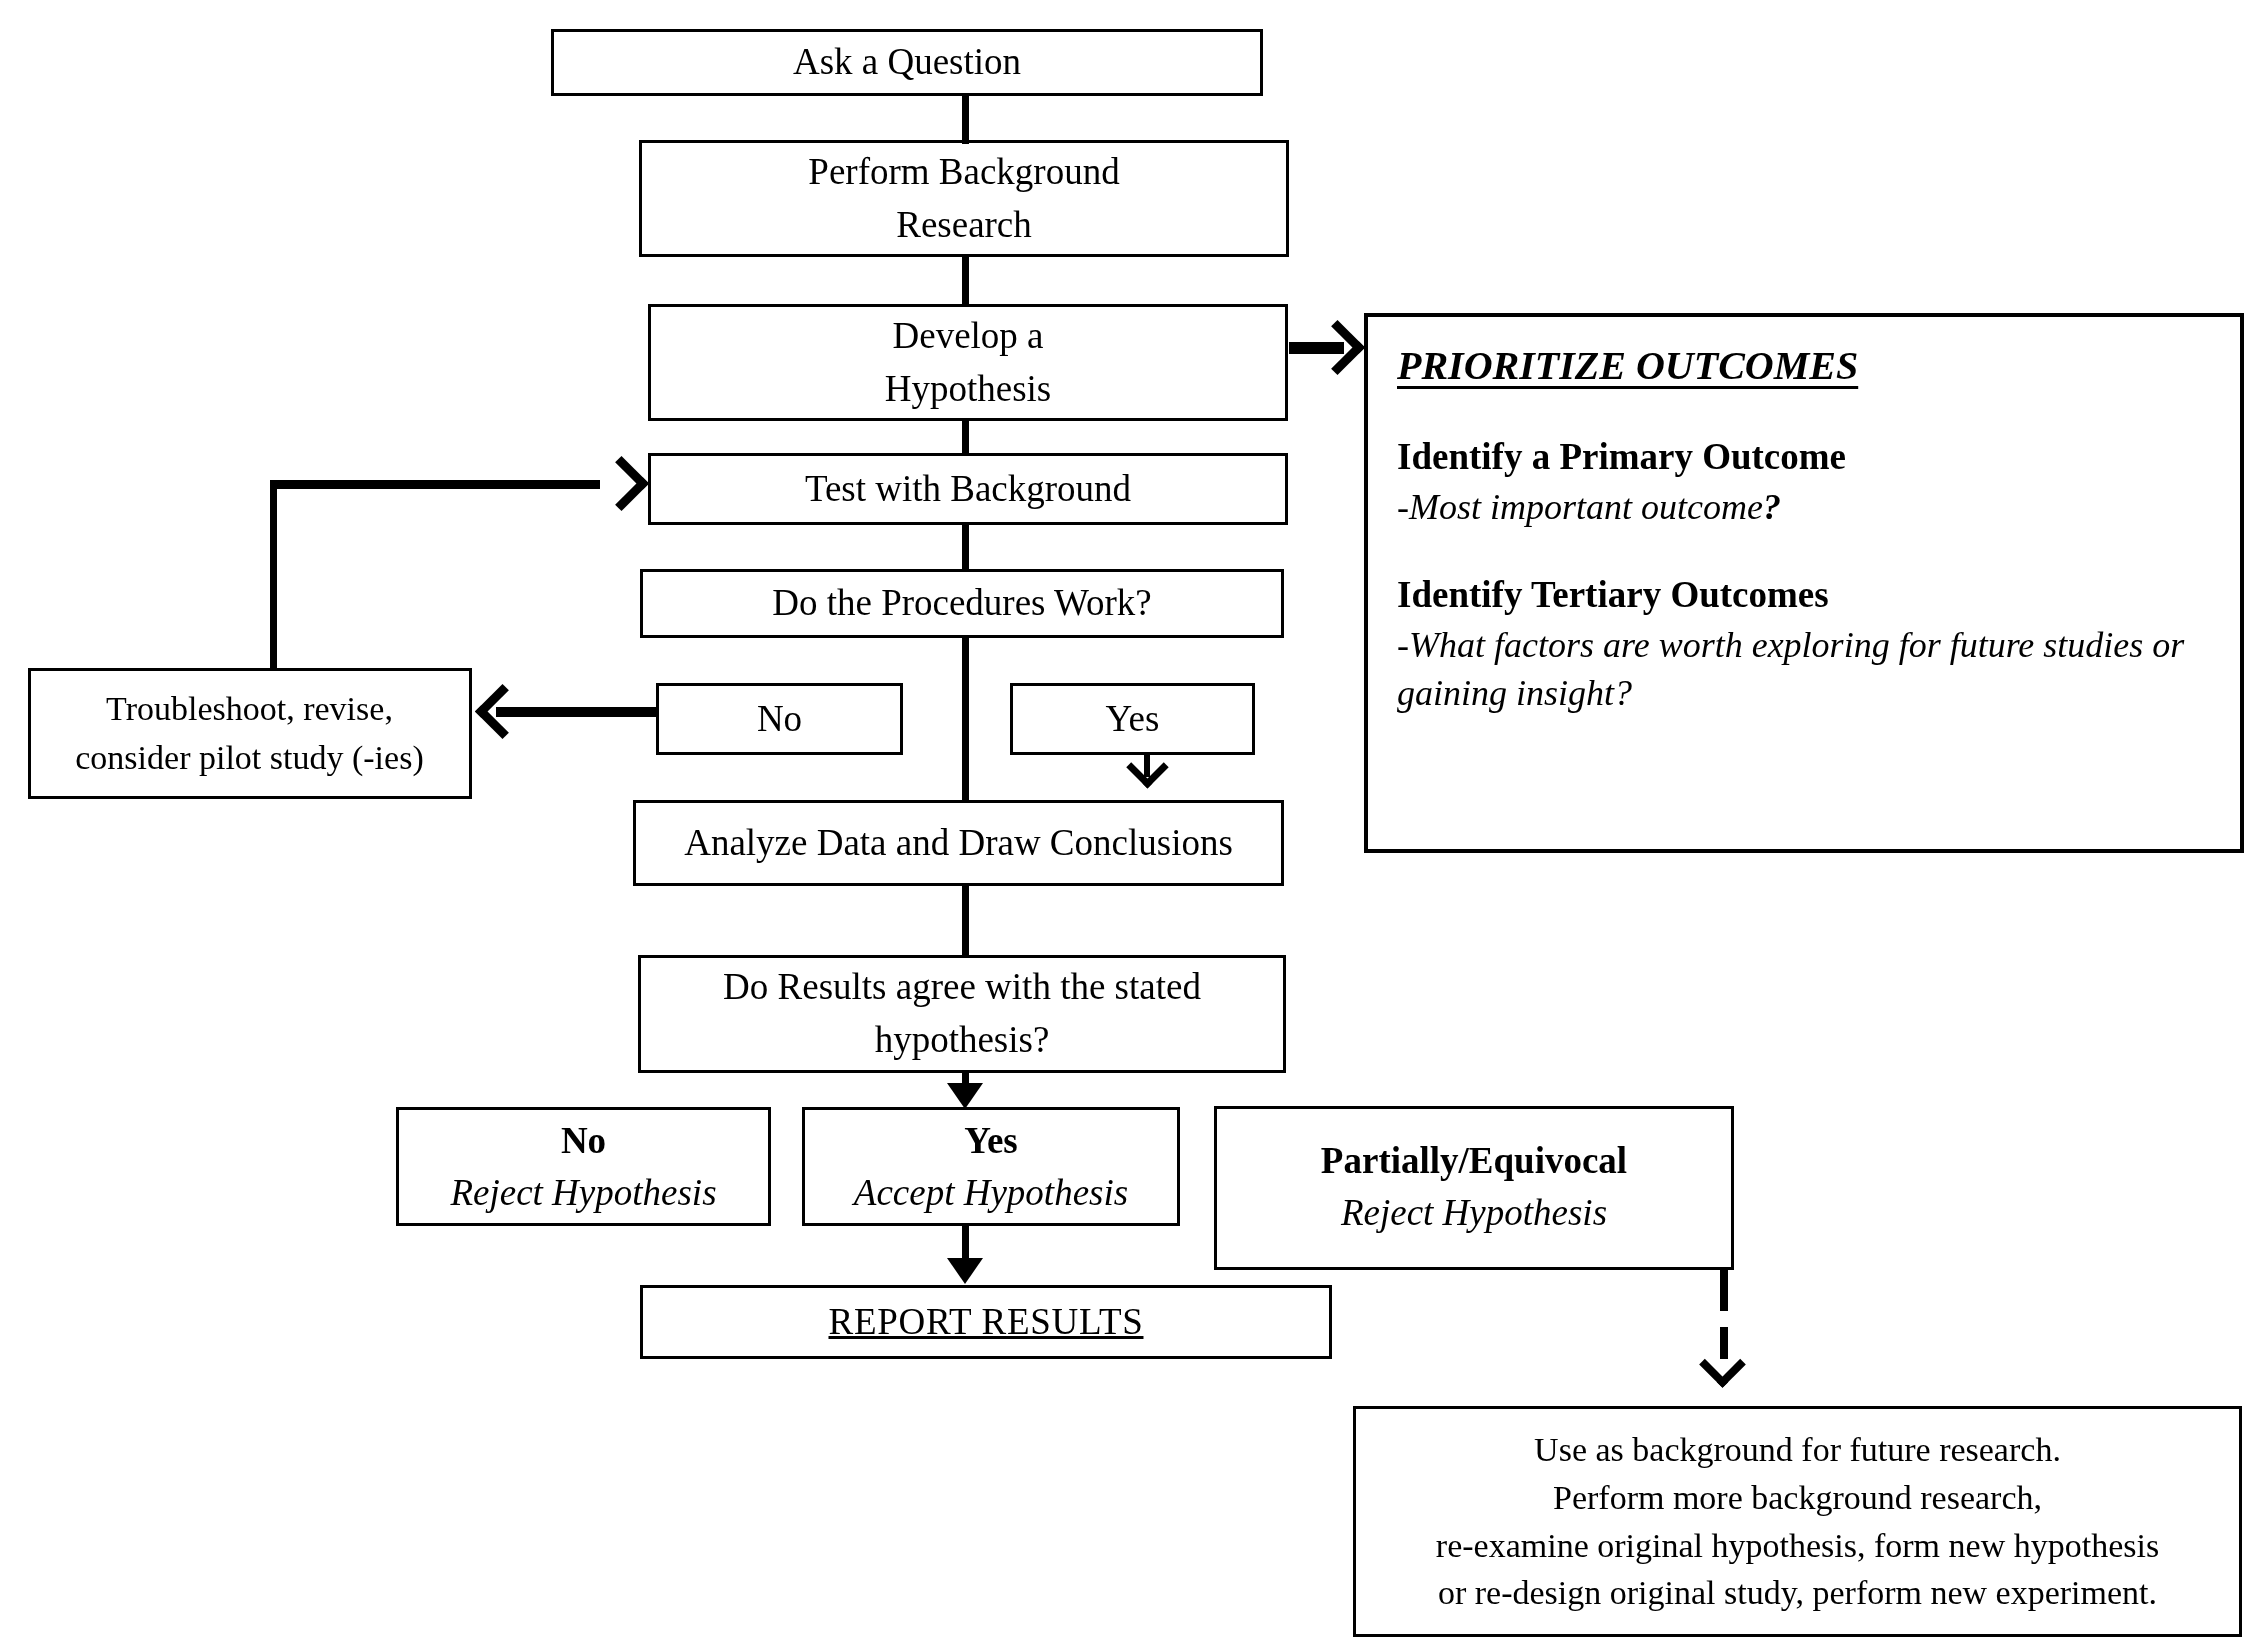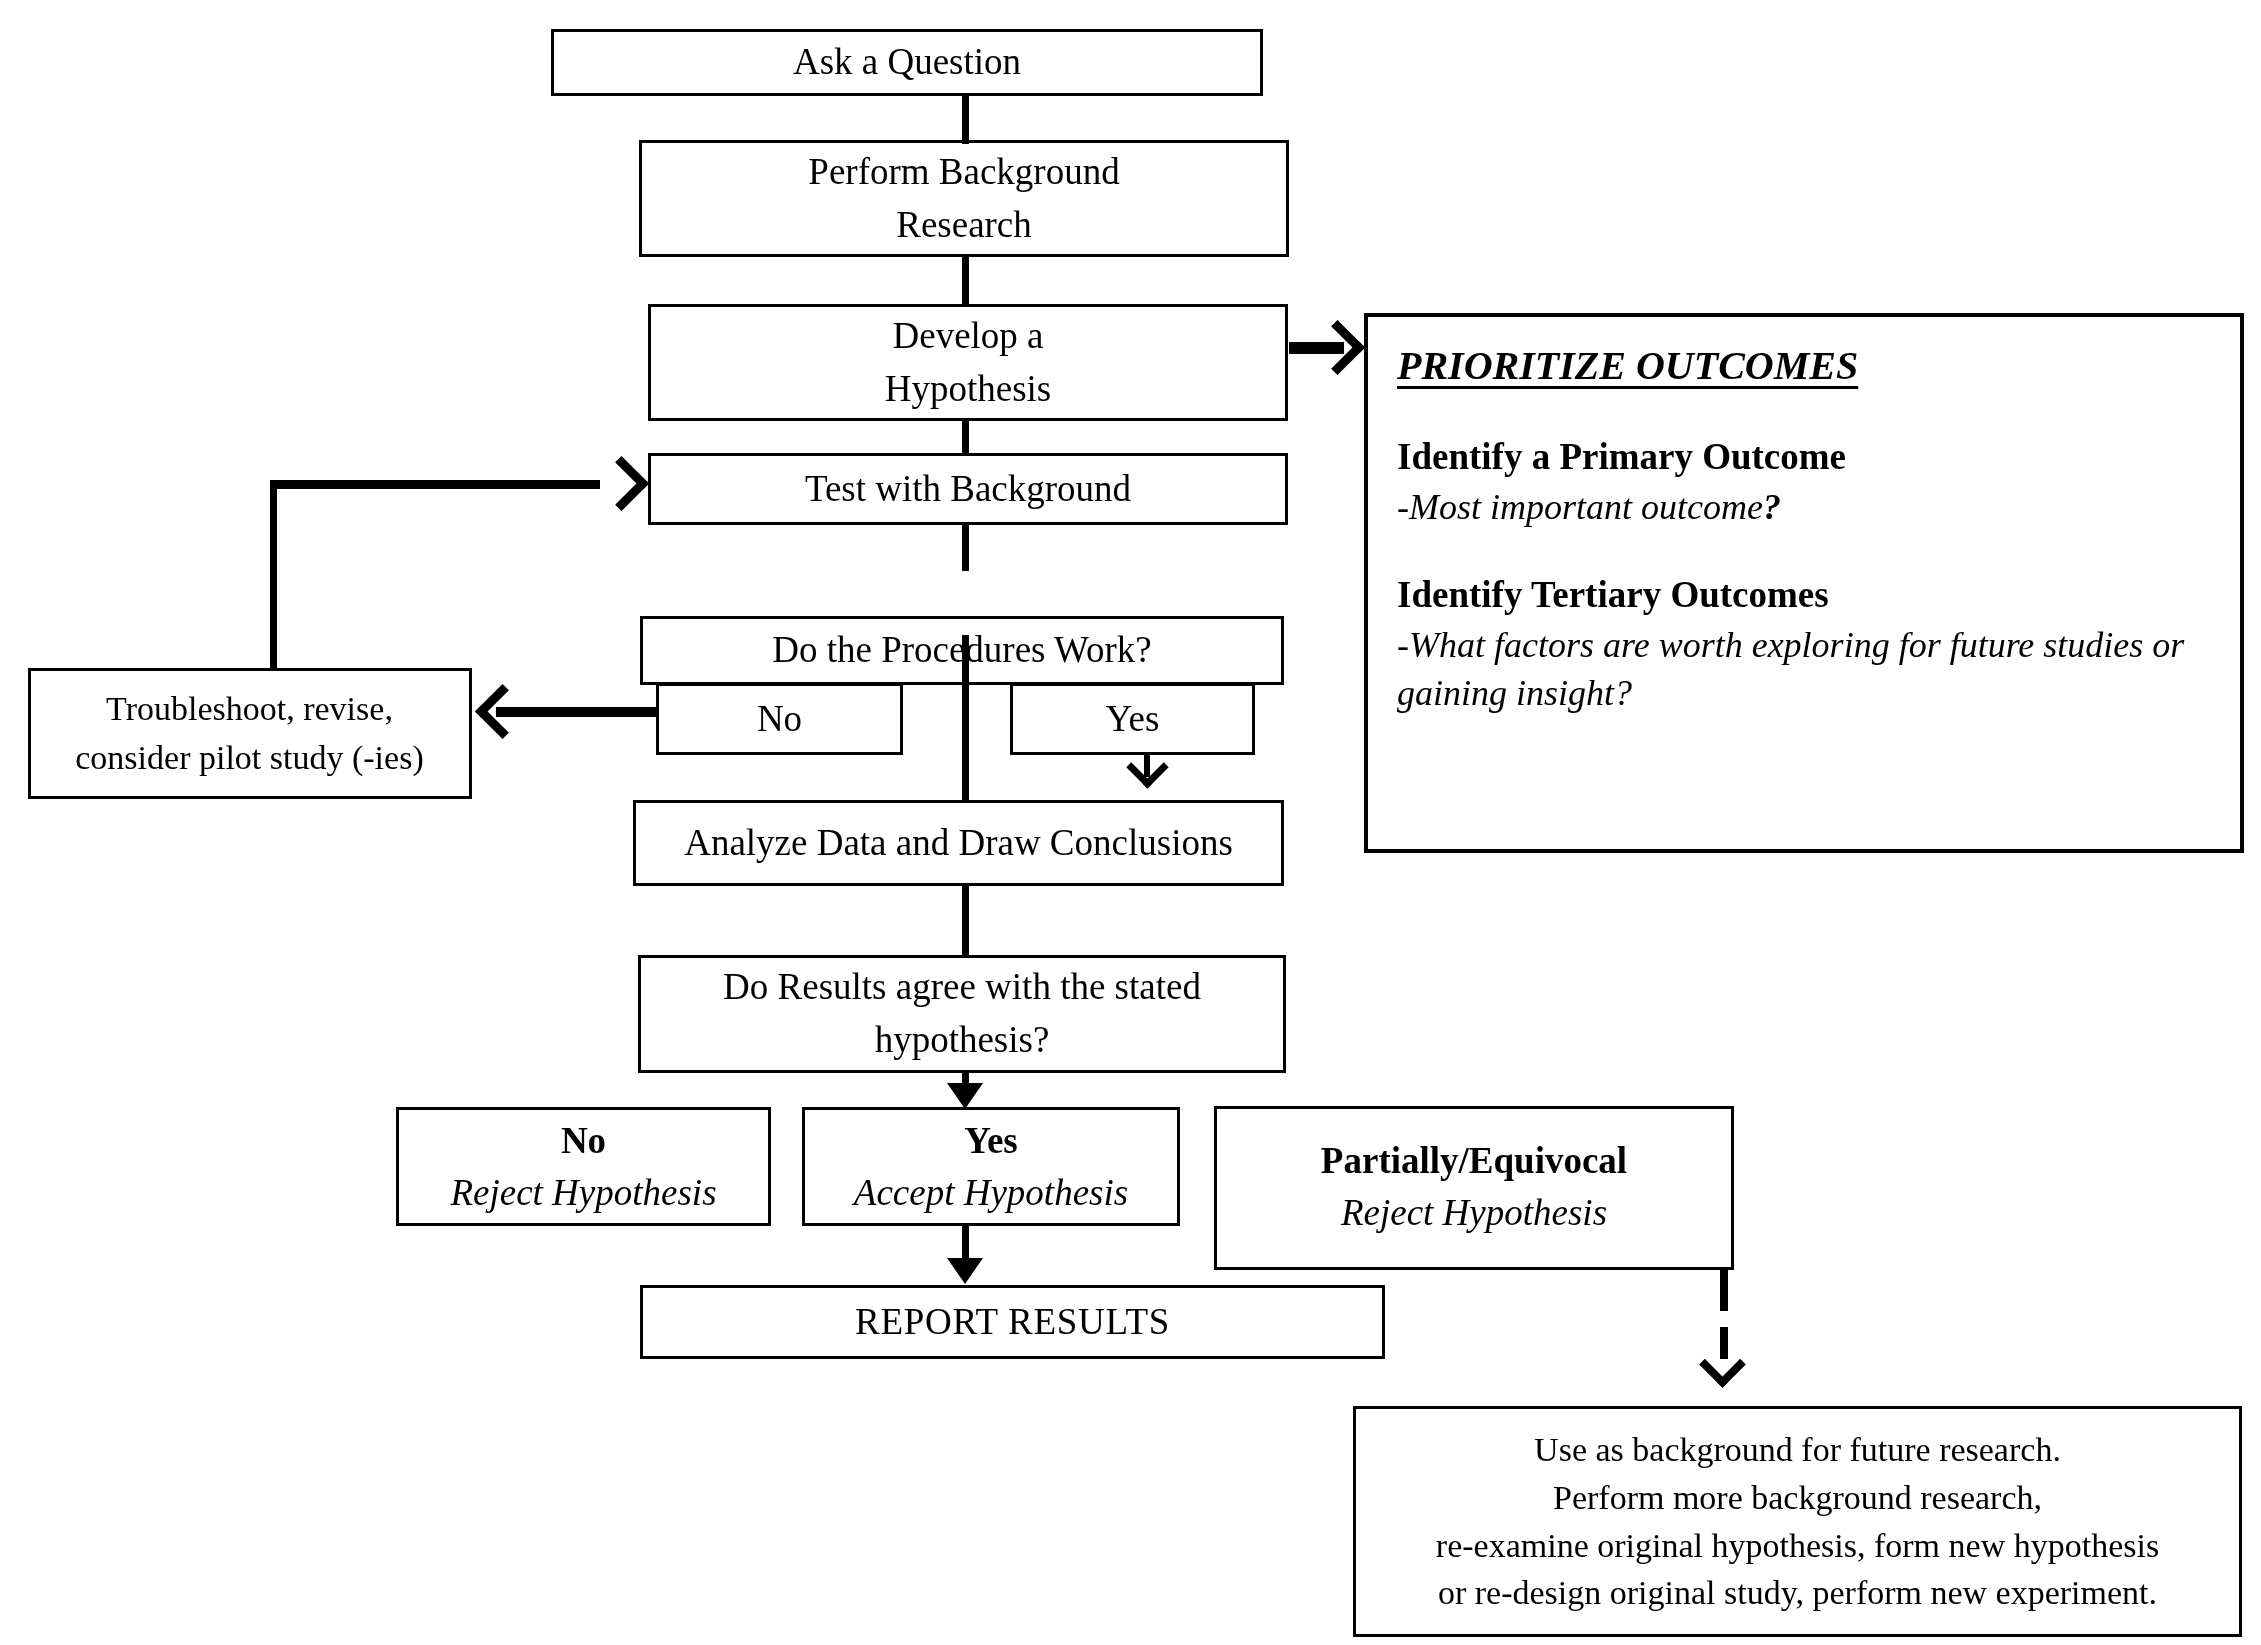--- a/index.html
+++ b/index.html
@@ -116,21 +116,21 @@
 
   <div class="node" style="left:648px; top:304px; width:640px; height:117px;">
     <div class="lbl">Develop a
 Hypothesis</div>
   </div>
 
   <div class="node" style="left:648px; top:453px; width:640px; height:72px;">
     <div class="lbl">Test with Background</div>
   </div>
 
-  <div class="node" style="left:640px; top:569px; width:644px; height:69px;margin-top:47px;">
+  <div class="node" style="left:640px; top:569px; width:644px; height:69px;">
     <div class="lbl">Do the Procedures Work?</div>
   </div>
 
   <div class="node" style="left:656px; top:683px; width:247px; height:72px;">
     <div class="lbl">No</div>
   </div>
 
   <div class="node" style="left:1010px; top:683px; width:245px; height:72px;">
     <div class="lbl">Yes</div>
   </div>
@@ -157,21 +157,21 @@
   <div class="node" style="left:802px; top:1107px; width:378px; height:119px;">
     <div class="bold-line">Yes</div>
     <div class="italic-line">Accept Hypothesis</div>
   </div>
 
   <div class="node" style="left:1214px; top:1106px; width:520px; height:164px; justify-content:center; padding:18px 0 20.7px 0;">
     <div class="bold-line">Partially/Equivocal</div>
     <div class="italic-line">Reject Hypothesis</div>
   </div>
 
-  <div class="node" style="left:640px; top:1285px; width:745px; height:74px;">
+  <div class="node" style="left:640px; top:1285px; width:692px; height:74px;text-decoration:underline;">
     <div class="lbl caps">REPORT RESULTS</div>
   </div>
 
   <div class="node" style="left:1353px; top:1406px; width:889px; height:231px;">
     <div class="lbl small" style="line-height:1.4;">Use as background for future research.
 Perform more background research,
 re-examine original hypothesis, form new hypothesis
 or re-design original study, perform new experiment.</div>
   </div>
 

